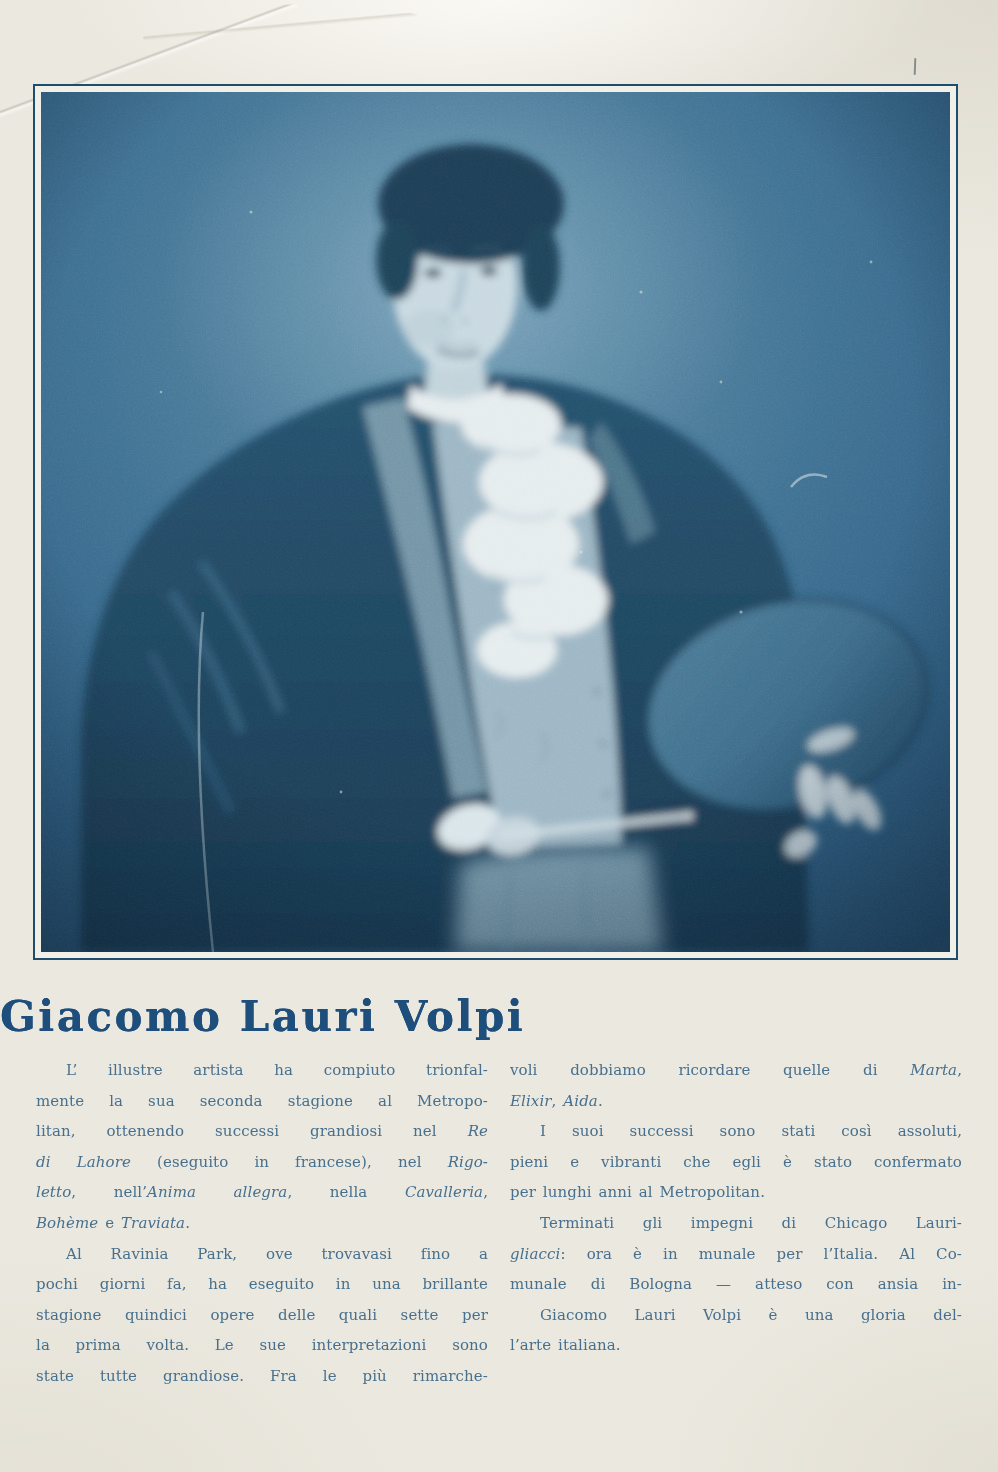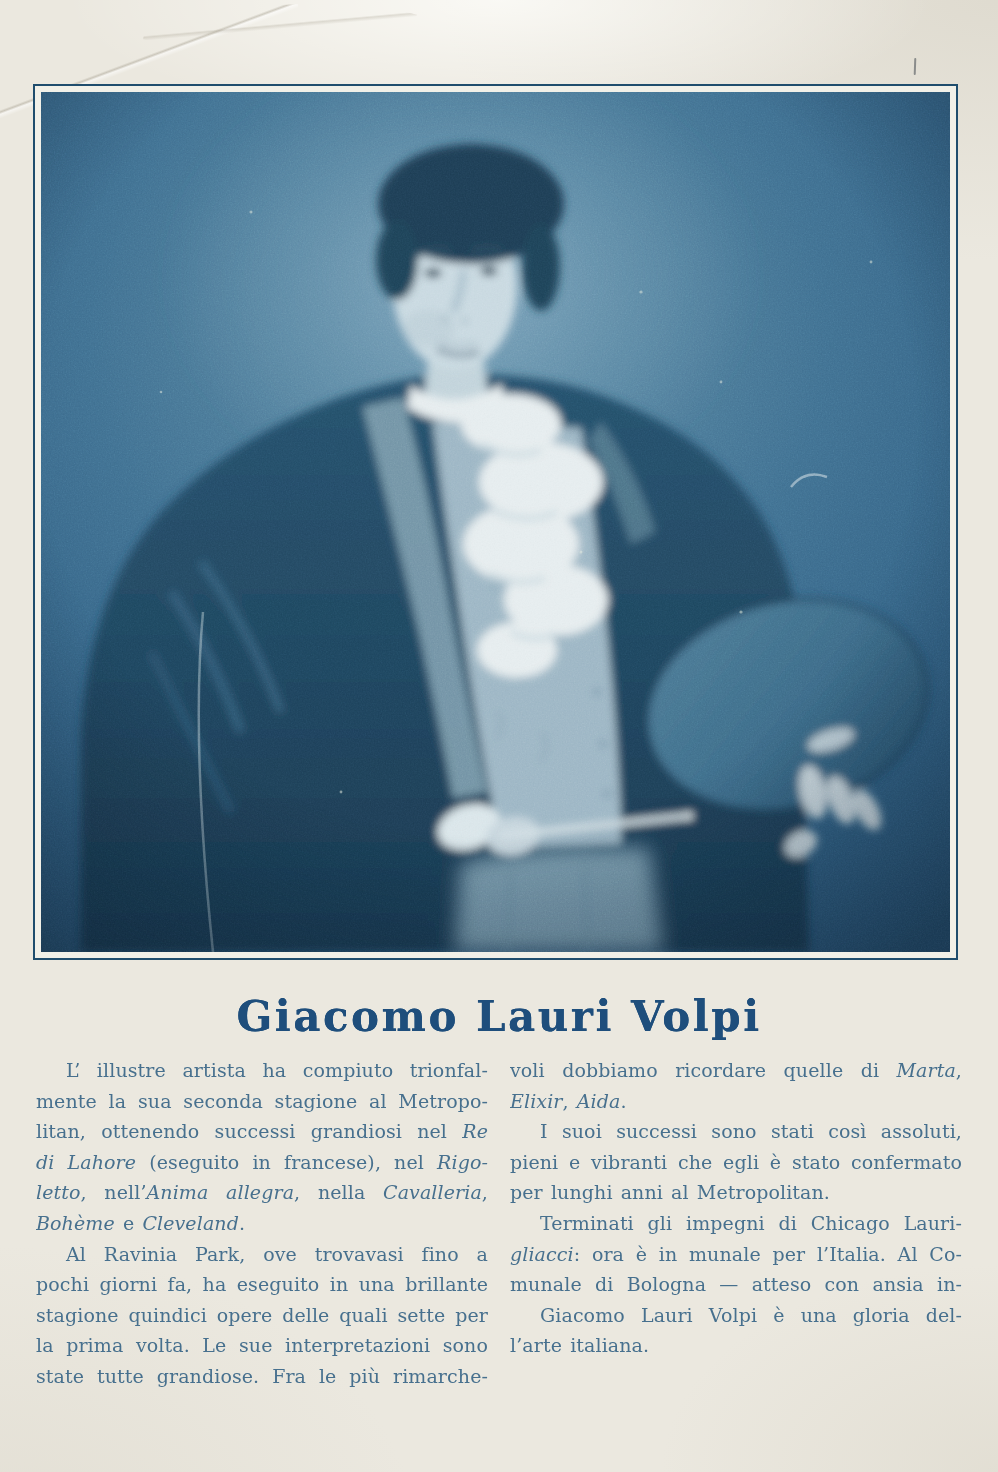--- a/index.html
+++ b/index.html
@@ -30,27 +30,27 @@
     background:rgba(90,95,100,.65);transform:rotate(2deg);border-radius:1px;
   }
   
   .plate{
     position:absolute;left:33px;top:84px;width:925px;height:876px;
     box-sizing:border-box;border:2px solid #1f4d6d;padding:6px;background:#f1f0e8;
   }
   .plate svg{display:block;width:100%;height:100%;}
   
   .headline{
-    position:absolute;left:0;top:992px;width:100%;text-align:center;
+    position:absolute;left:0;top:992px;width:100%;text-align:left;
     font-size:42px;font-weight:bold;letter-spacing:2.5px;color:#1e4e7c;
     text-shadow:0 0 .5px #1e4e7c;
   }
   
   .columns{position:absolute;left:36px;top:1055px;width:926px;display:flex;gap:22px;}
-  .col{width:452px;overflow:hidden;color:#47708e;font-size:19px;line-height:30.6px;
+  .col{width:452px;overflow:hidden;color:#47708e;font-size:15px;line-height:30.6px;
        letter-spacing:.1px;word-spacing:2px;}
   .line{white-space:nowrap;text-align:justify;}
   .line.j{text-align-last:justify;}
   .line.ind{text-indent:30px;}
   .line i{}
 </style>
 </head>
 <body>
 
 <div class="page">
@@ -205,21 +205,21 @@
 
   <div class="headline">Giacomo Lauri Volpi</div>
 
   <div class="columns">
     <div class="col">
         <div class="line j ind"><span>L’ illustre artista ha compiuto trionfal-</span></div>
         <div class="line j"><span>mente la sua seconda stagione al Metropo-</span></div>
         <div class="line j"><span>litan, ottenendo successi grandiosi nel </span><i>Re</i></div>
         <div class="line j"><i>di Lahore</i><span> (eseguito in francese), nel </span><i>Rigo-</i></div>
         <div class="line j"><i>letto</i><span>, nell’</span><i>Anima allegra</i><span>, nella </span><i>Cavalleria</i><span>,</span></div>
-        <div class="line"><i>Bohème</i><span> e </span><i>Cleveland</i><span>.</span></div>
+        <div class="line"><i>Bohème</i><span> e </span><i>Traviata</i><span>.</span></div>
         <div class="line j ind"><span>Al Ravinia Park, ove trovavasi fino a</span></div>
         <div class="line j"><span>pochi giorni fa, ha eseguito in una brillante</span></div>
         <div class="line j"><span>stagione quindici opere delle quali sette per</span></div>
         <div class="line j"><span>la prima volta. Le sue interpretazioni sono</span></div>
         <div class="line j"><span>state tutte grandiose. Fra le più rimarche-</span></div>
       </div>
     <div class="col">
         <div class="line j"><span>voli dobbiamo ricordare quelle di </span><i>Marta</i><span>,</span></div>
         <div class="line"><i>Elixir</i><span>, </span><i>Aida</i><span>.</span></div>
         <div class="line j ind"><span>I suoi successi sono stati così assoluti,</span></div>

